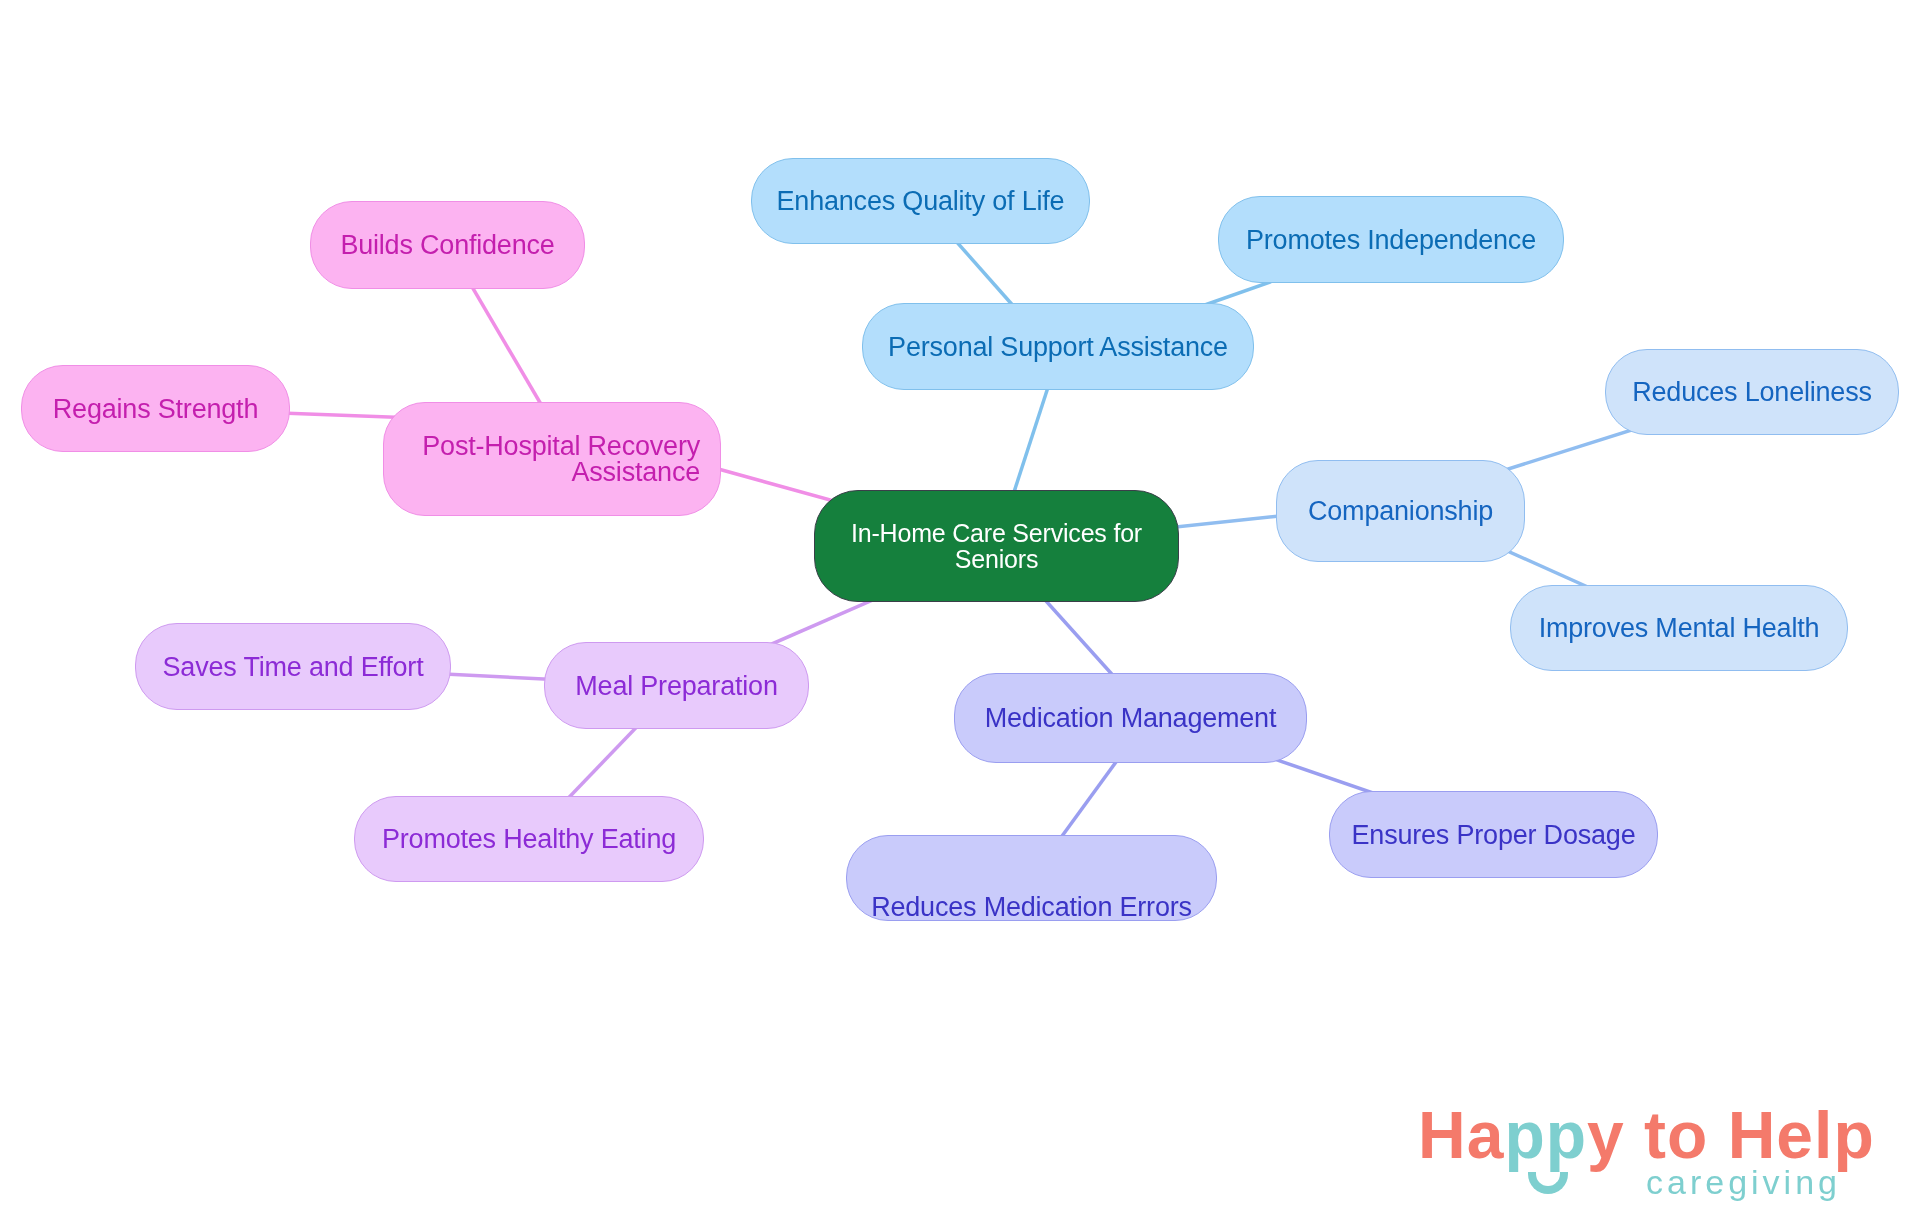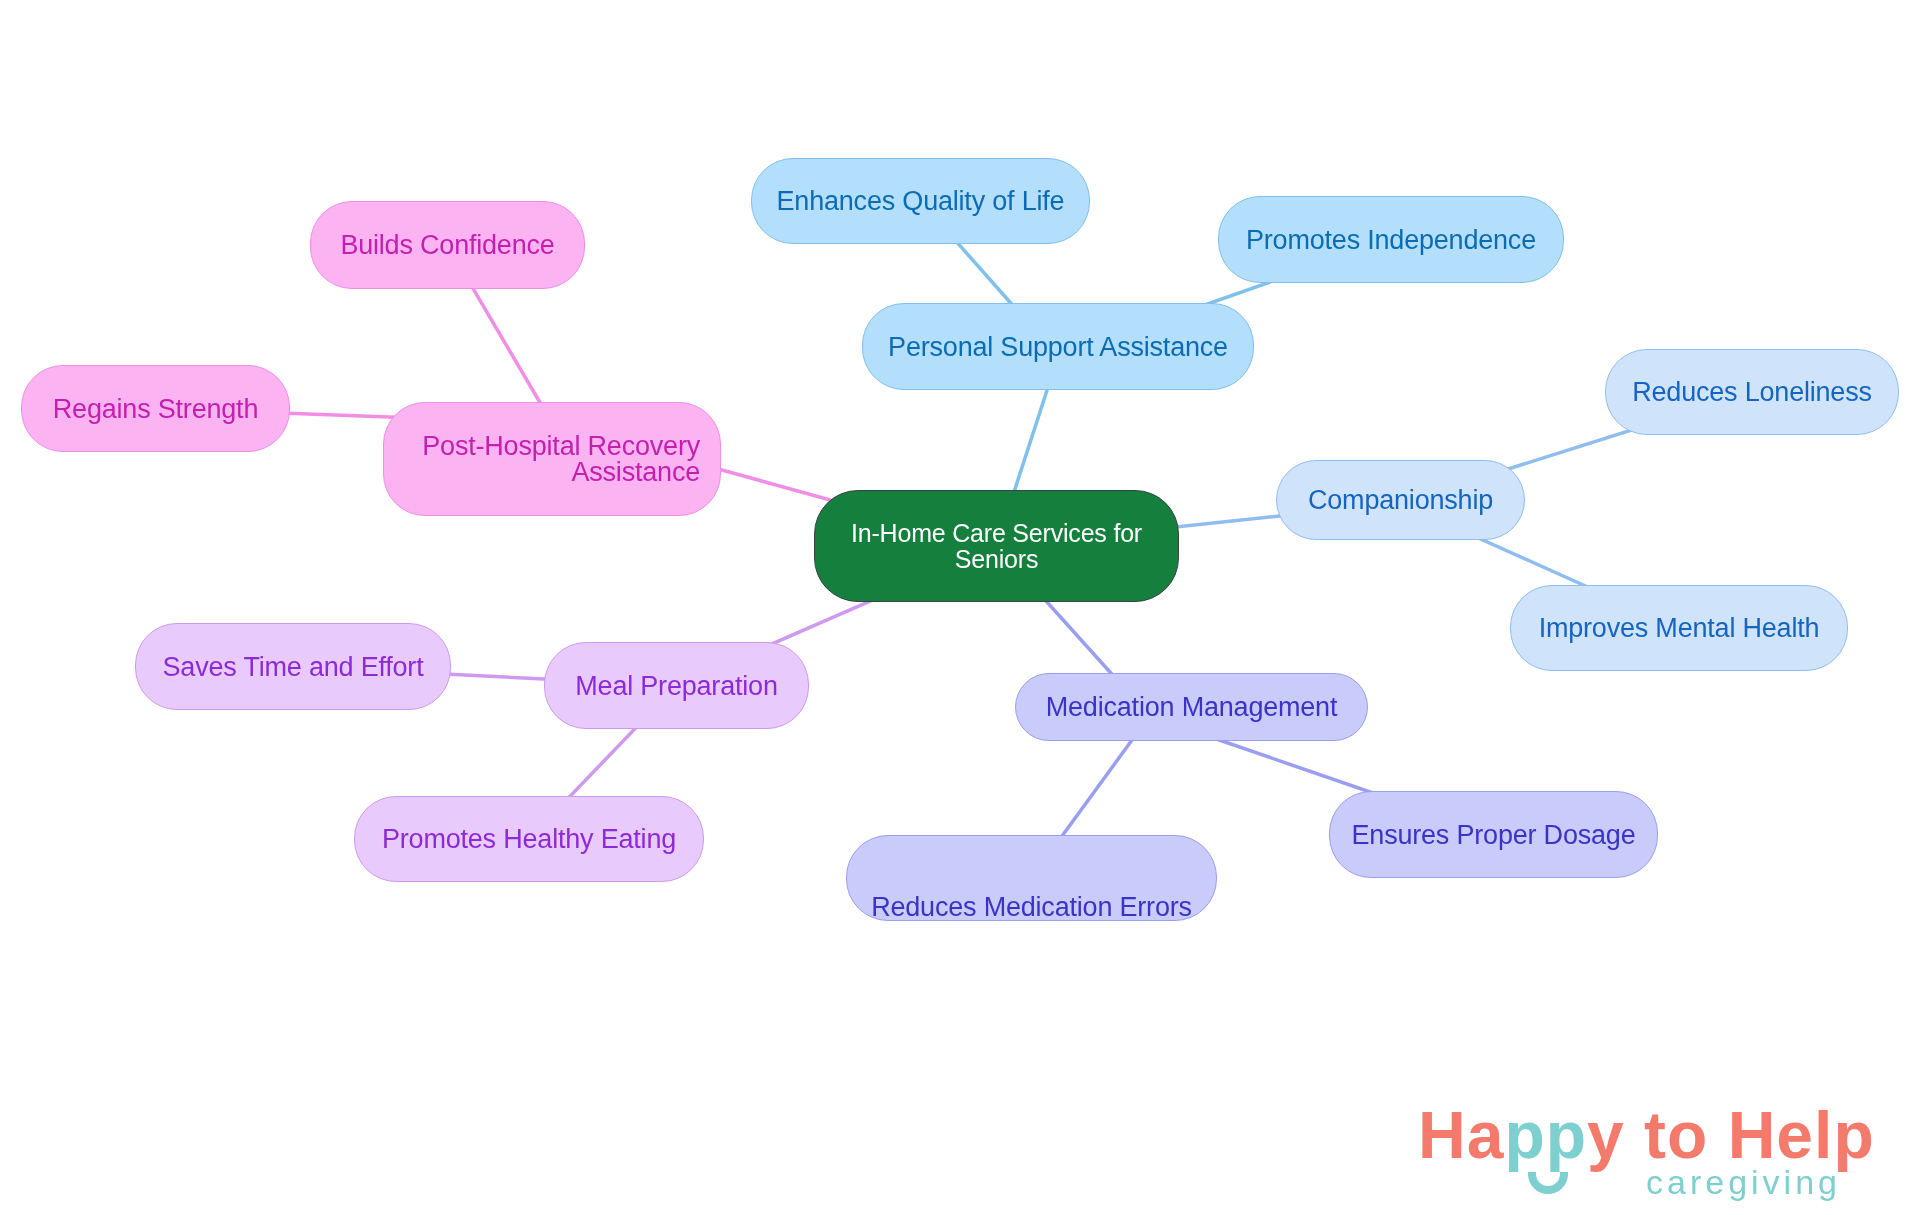--- a/index.html
+++ b/index.html
@@ -56,30 +56,30 @@
       </div>
       <div class="node g-personal" style="left: 862px; top: 303px; width: 392px; height: 87px;">
         <span>Personal Support Assistance</span>
       </div>
       <div class="node g-personal" style="left: 751px; top: 158px; width: 339px; height: 86px;">
         <span>Enhances Quality of Life</span>
       </div>
       <div class="node g-personal" style="left: 1218px; top: 196px; width: 346px; height: 87px;">
         <span>Promotes Independence</span>
       </div>
-      <div class="node g-companion" style="left: 1276px; top: 460px; width: 249px; height: 80px;">
+      <div class="node g-companion" style="left: 1276px; top: 460px; width: 249px; height: 102px;">
         <span>Companionship</span>
       </div>
       <div class="node g-companion" style="left: 1605px; top: 349px; width: 294px; height: 86px;">
         <span>Reduces Loneliness</span>
       </div>
       <div class="node g-companion" style="left: 1510px; top: 585px; width: 338px; height: 86px;">
         <span>Improves Mental Health</span>
       </div>
-      <div class="node g-medication" style="left: 1015px; top: 673px; width: 353px; height: 68px;">
+      <div class="node g-medication" style="left: 954px; top: 673px; width: 353px; height: 90px;">
         <span>Medication Management</span>
       </div>
       <div class="node g-medication" style="left: 1329px; top: 791px; width: 329px; height: 87px;">
         <span>Ensures Proper Dosage</span>
       </div>
       <div class="node g-medication" style="left: 846px; top: 835px; width: 371px; height: 86px; align-items: flex-end;">
         <span>Reduces Medication Errors</span>
       </div>
       <div class="node g-meal" style="left: 544px; top: 642px; width: 265px; height: 87px;">
         <span>Meal Preparation</span>

